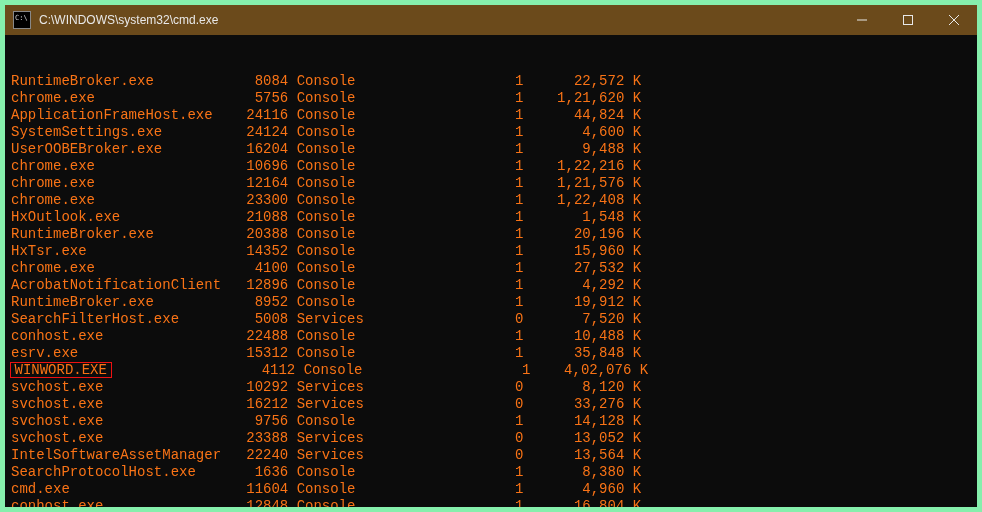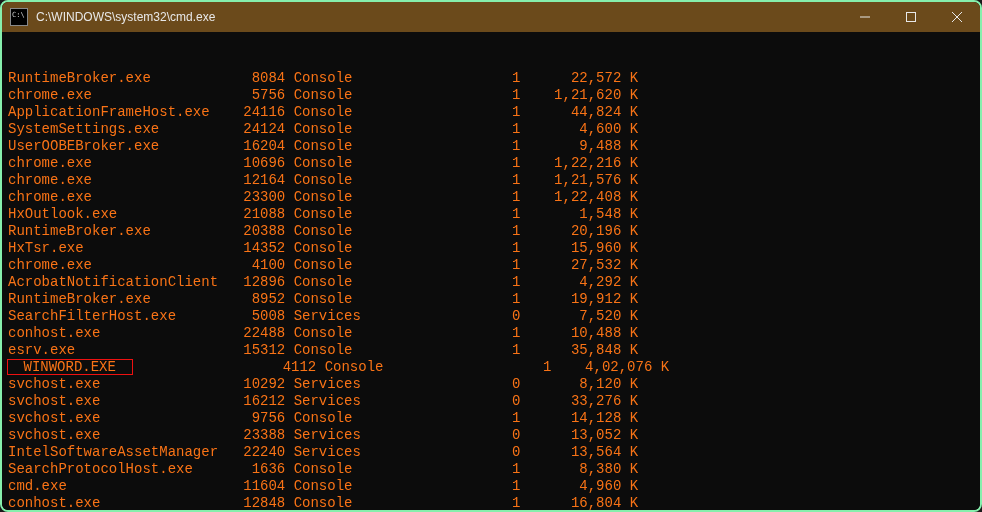--- a/index.html
+++ b/index.html
@@ -1,20 +1,20 @@
 <!DOCTYPE html>
 <html><head>
 <meta charset="utf-8">
 <style>
   html,body{margin:0;padding:0;background:#1a1a1a;}
   .window{
     width:982px;height:512px;
     background:#0c0c0c;
-    border:2px solid #86efac;
-    border-radius:8px;
+    border:5px solid #86efac;
+    border-radius:0;
     overflow:hidden;
     font-family:Consolas,"Courier New",monospace;
     position:relative;
     box-sizing:border-box;
   }
   .titlebar{
     height:30px;
     background:#6b4a1b;
     display:flex;align-items:center;
     color:#e8e8e8;
@@ -54,21 +54,21 @@
     line-height:17px;
     white-space:pre;
     overflow:hidden;
   }
   .terminal{
     padding:4px 6px 4px 6px;
   }
   .row{height:17px;}
   .hl{
     border:1.5px solid #e11;
-    padding:0 16px;
+    padding:0 4px;
     margin:-1.5px;
     display:inline-block;
     line-height:14px;
   }
   .scrollbar{
     position:absolute;
     right:3px;top:30px;
     width:6px;height:70px;
     background:#777;
     border-radius:3px;

